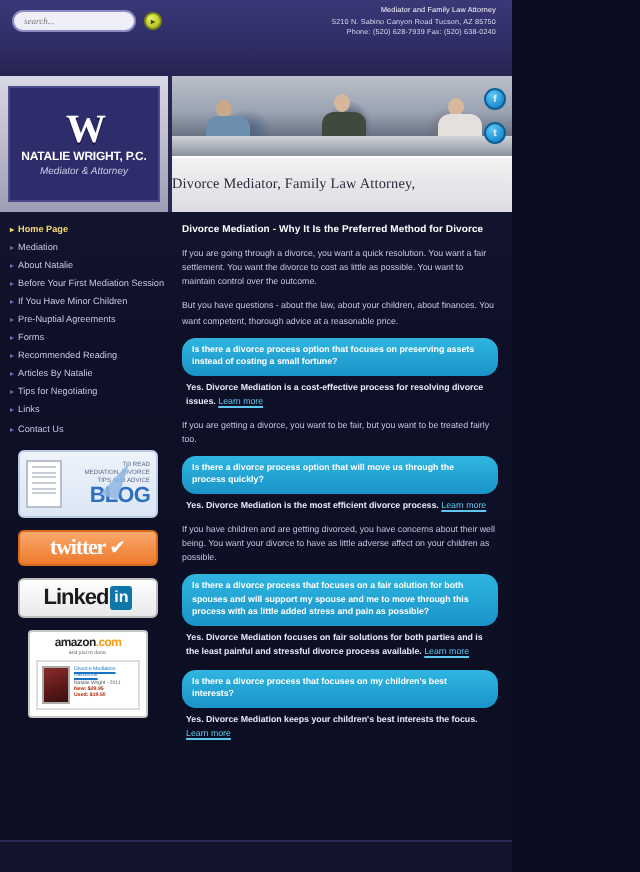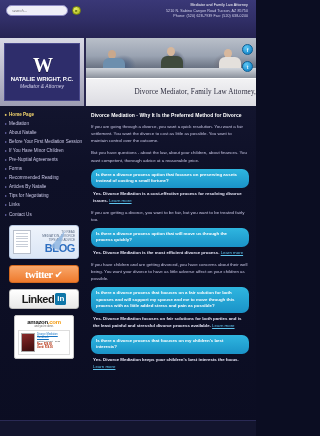--- a/index.html
+++ b/index.html
@@ -94,21 +94,21 @@
   .fig .body { border-radius: 6px 6px 0 0; position: absolute; bottom: 0; }
   .desk {
     position: absolute; bottom: 0; left: 0; right: 0; height: 10px;
     background: linear-gradient(180deg,#cfd4db,#8b919c);
   }
   .banner-caption {
     height: 28px;
     background: linear-gradient(180deg,#f2f2f4 0%,#dcdce2 100%);
     border-top: 1px solid #ffffff;
     display: flex; flex-direction: column;
-    align-items: flex-end; justify-content: center;
+    align-items: flex-start; justify-content: center;
     font-family: "Liberation Serif", serif;
     color: #2a2a3c;
   }
   .banner-caption div { font-size: 7.2px; line-height: 1.5; letter-spacing: .1px; }
 
   .social-rail {
     position: absolute; right: 3px; top: 6px;
     display: flex; flex-direction: column; gap: 6px; z-index: 5;
   }
   .social-btn {

